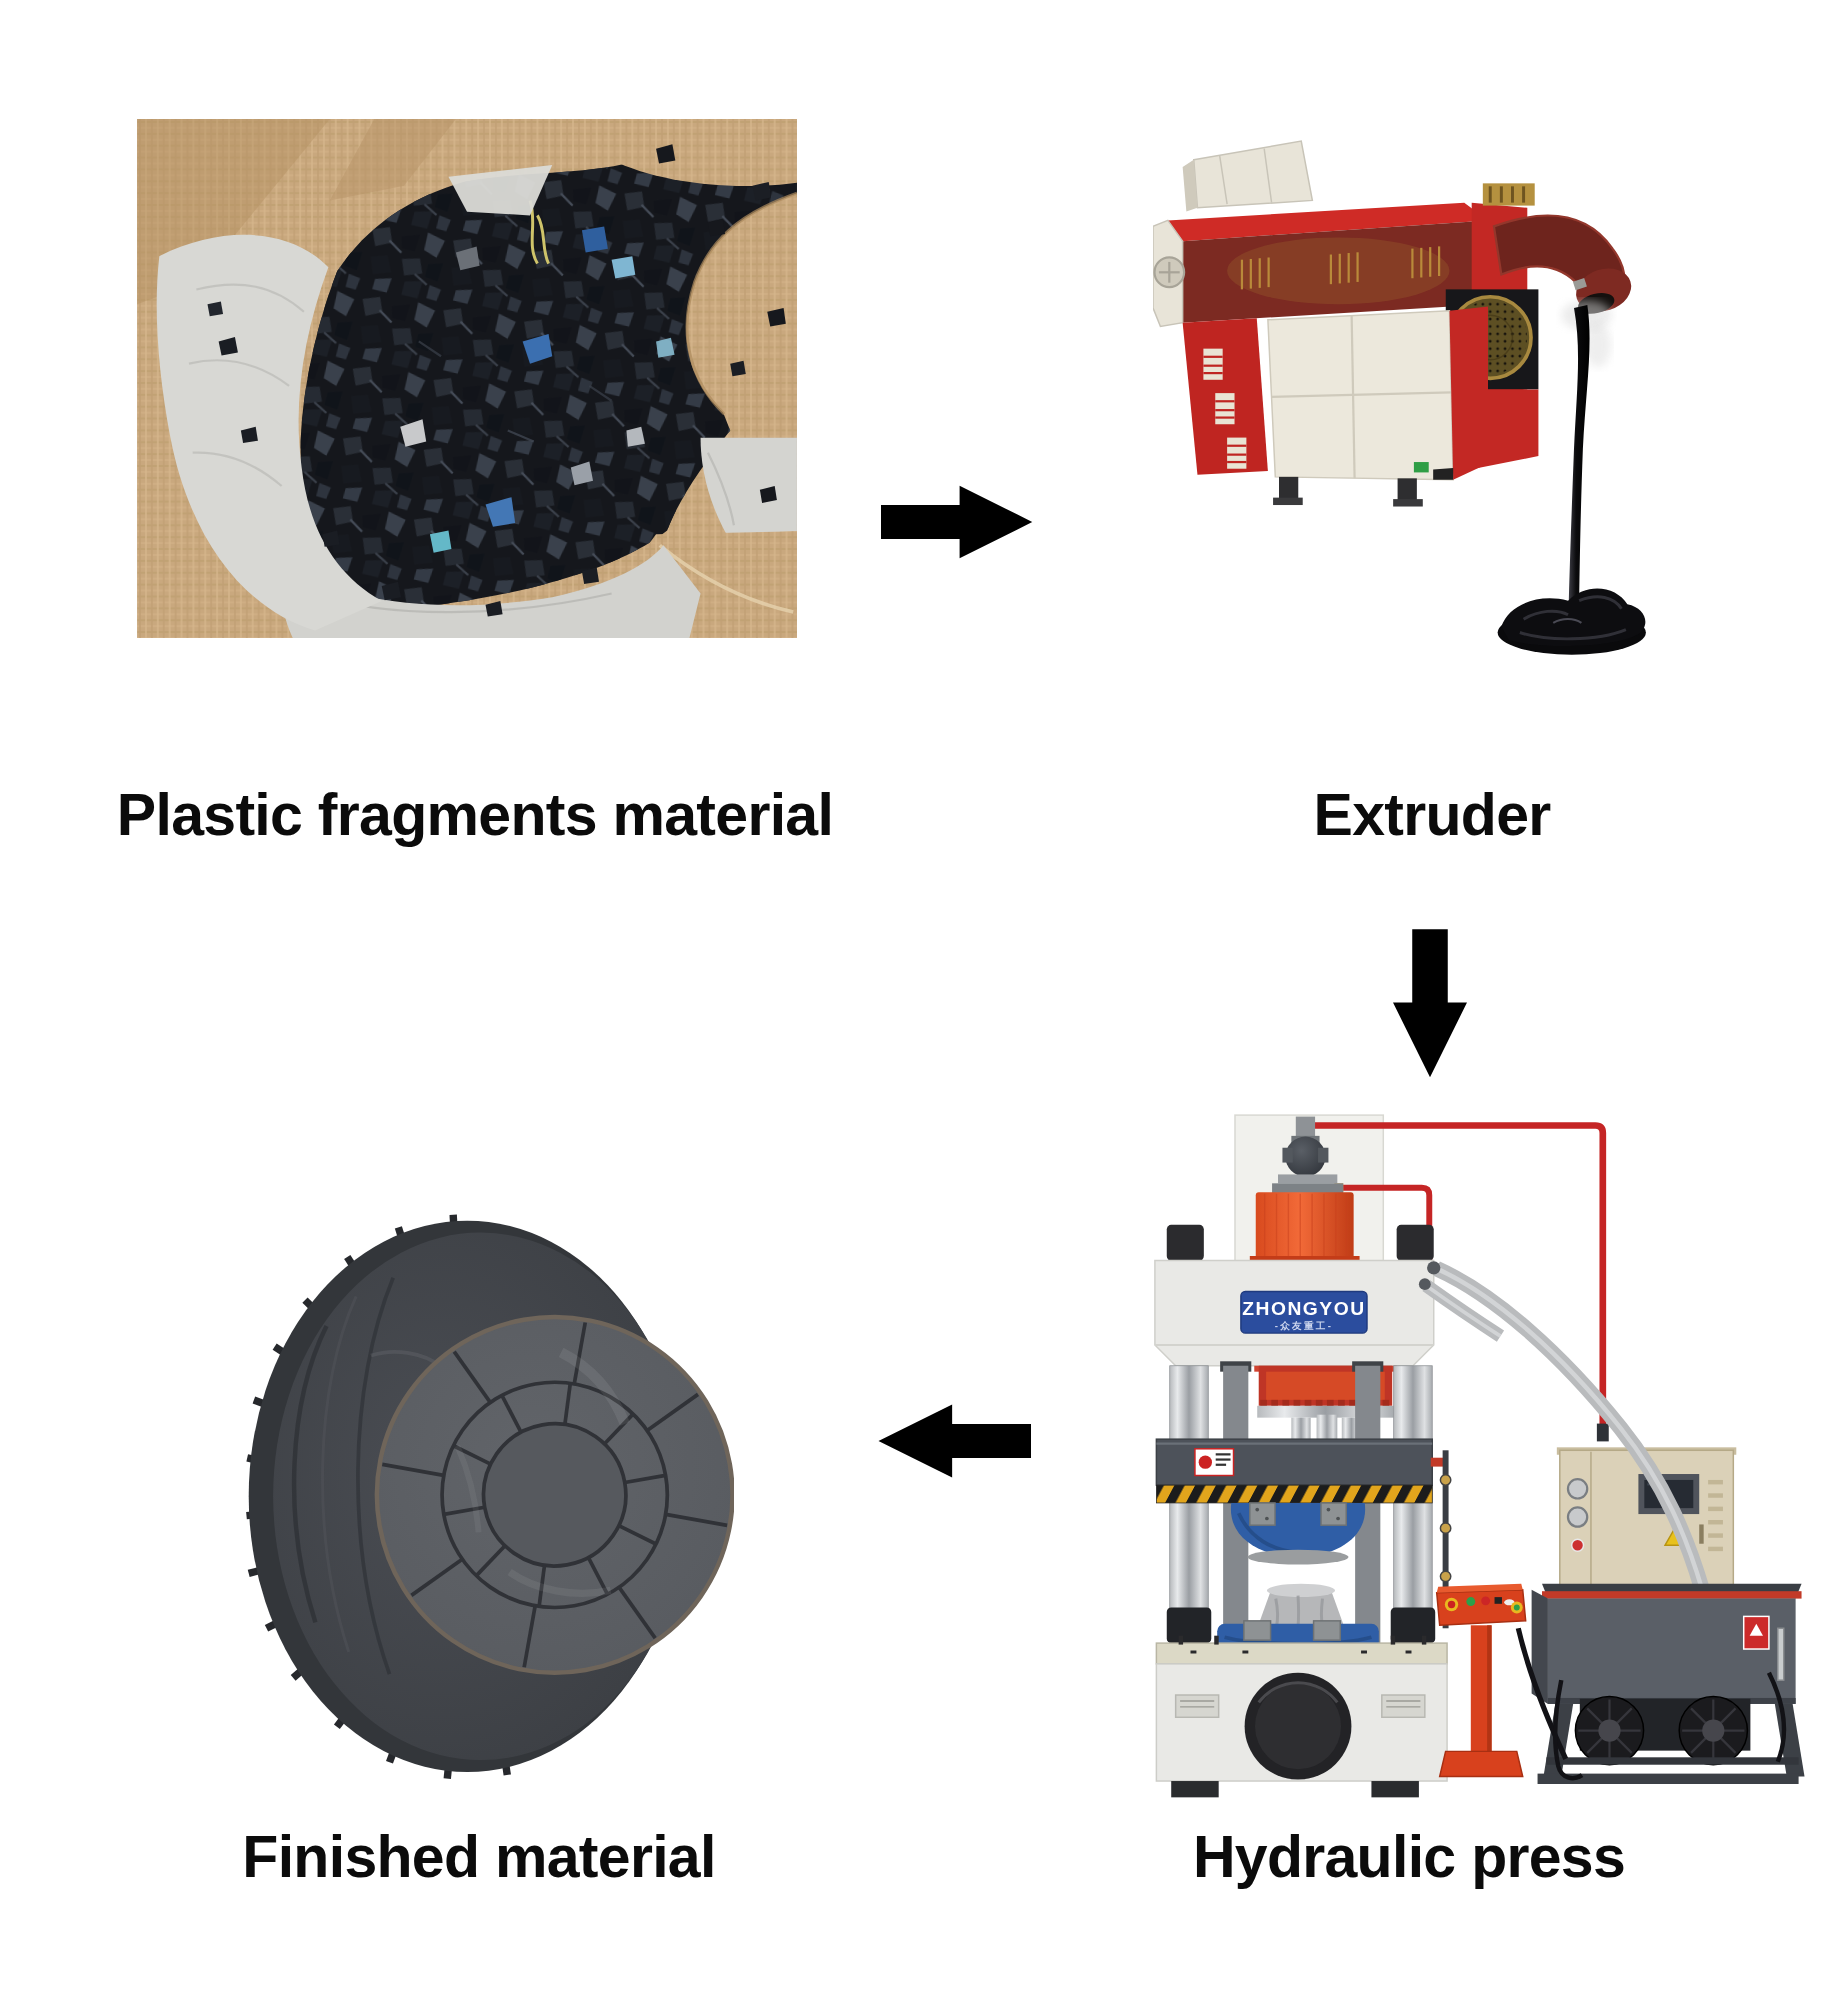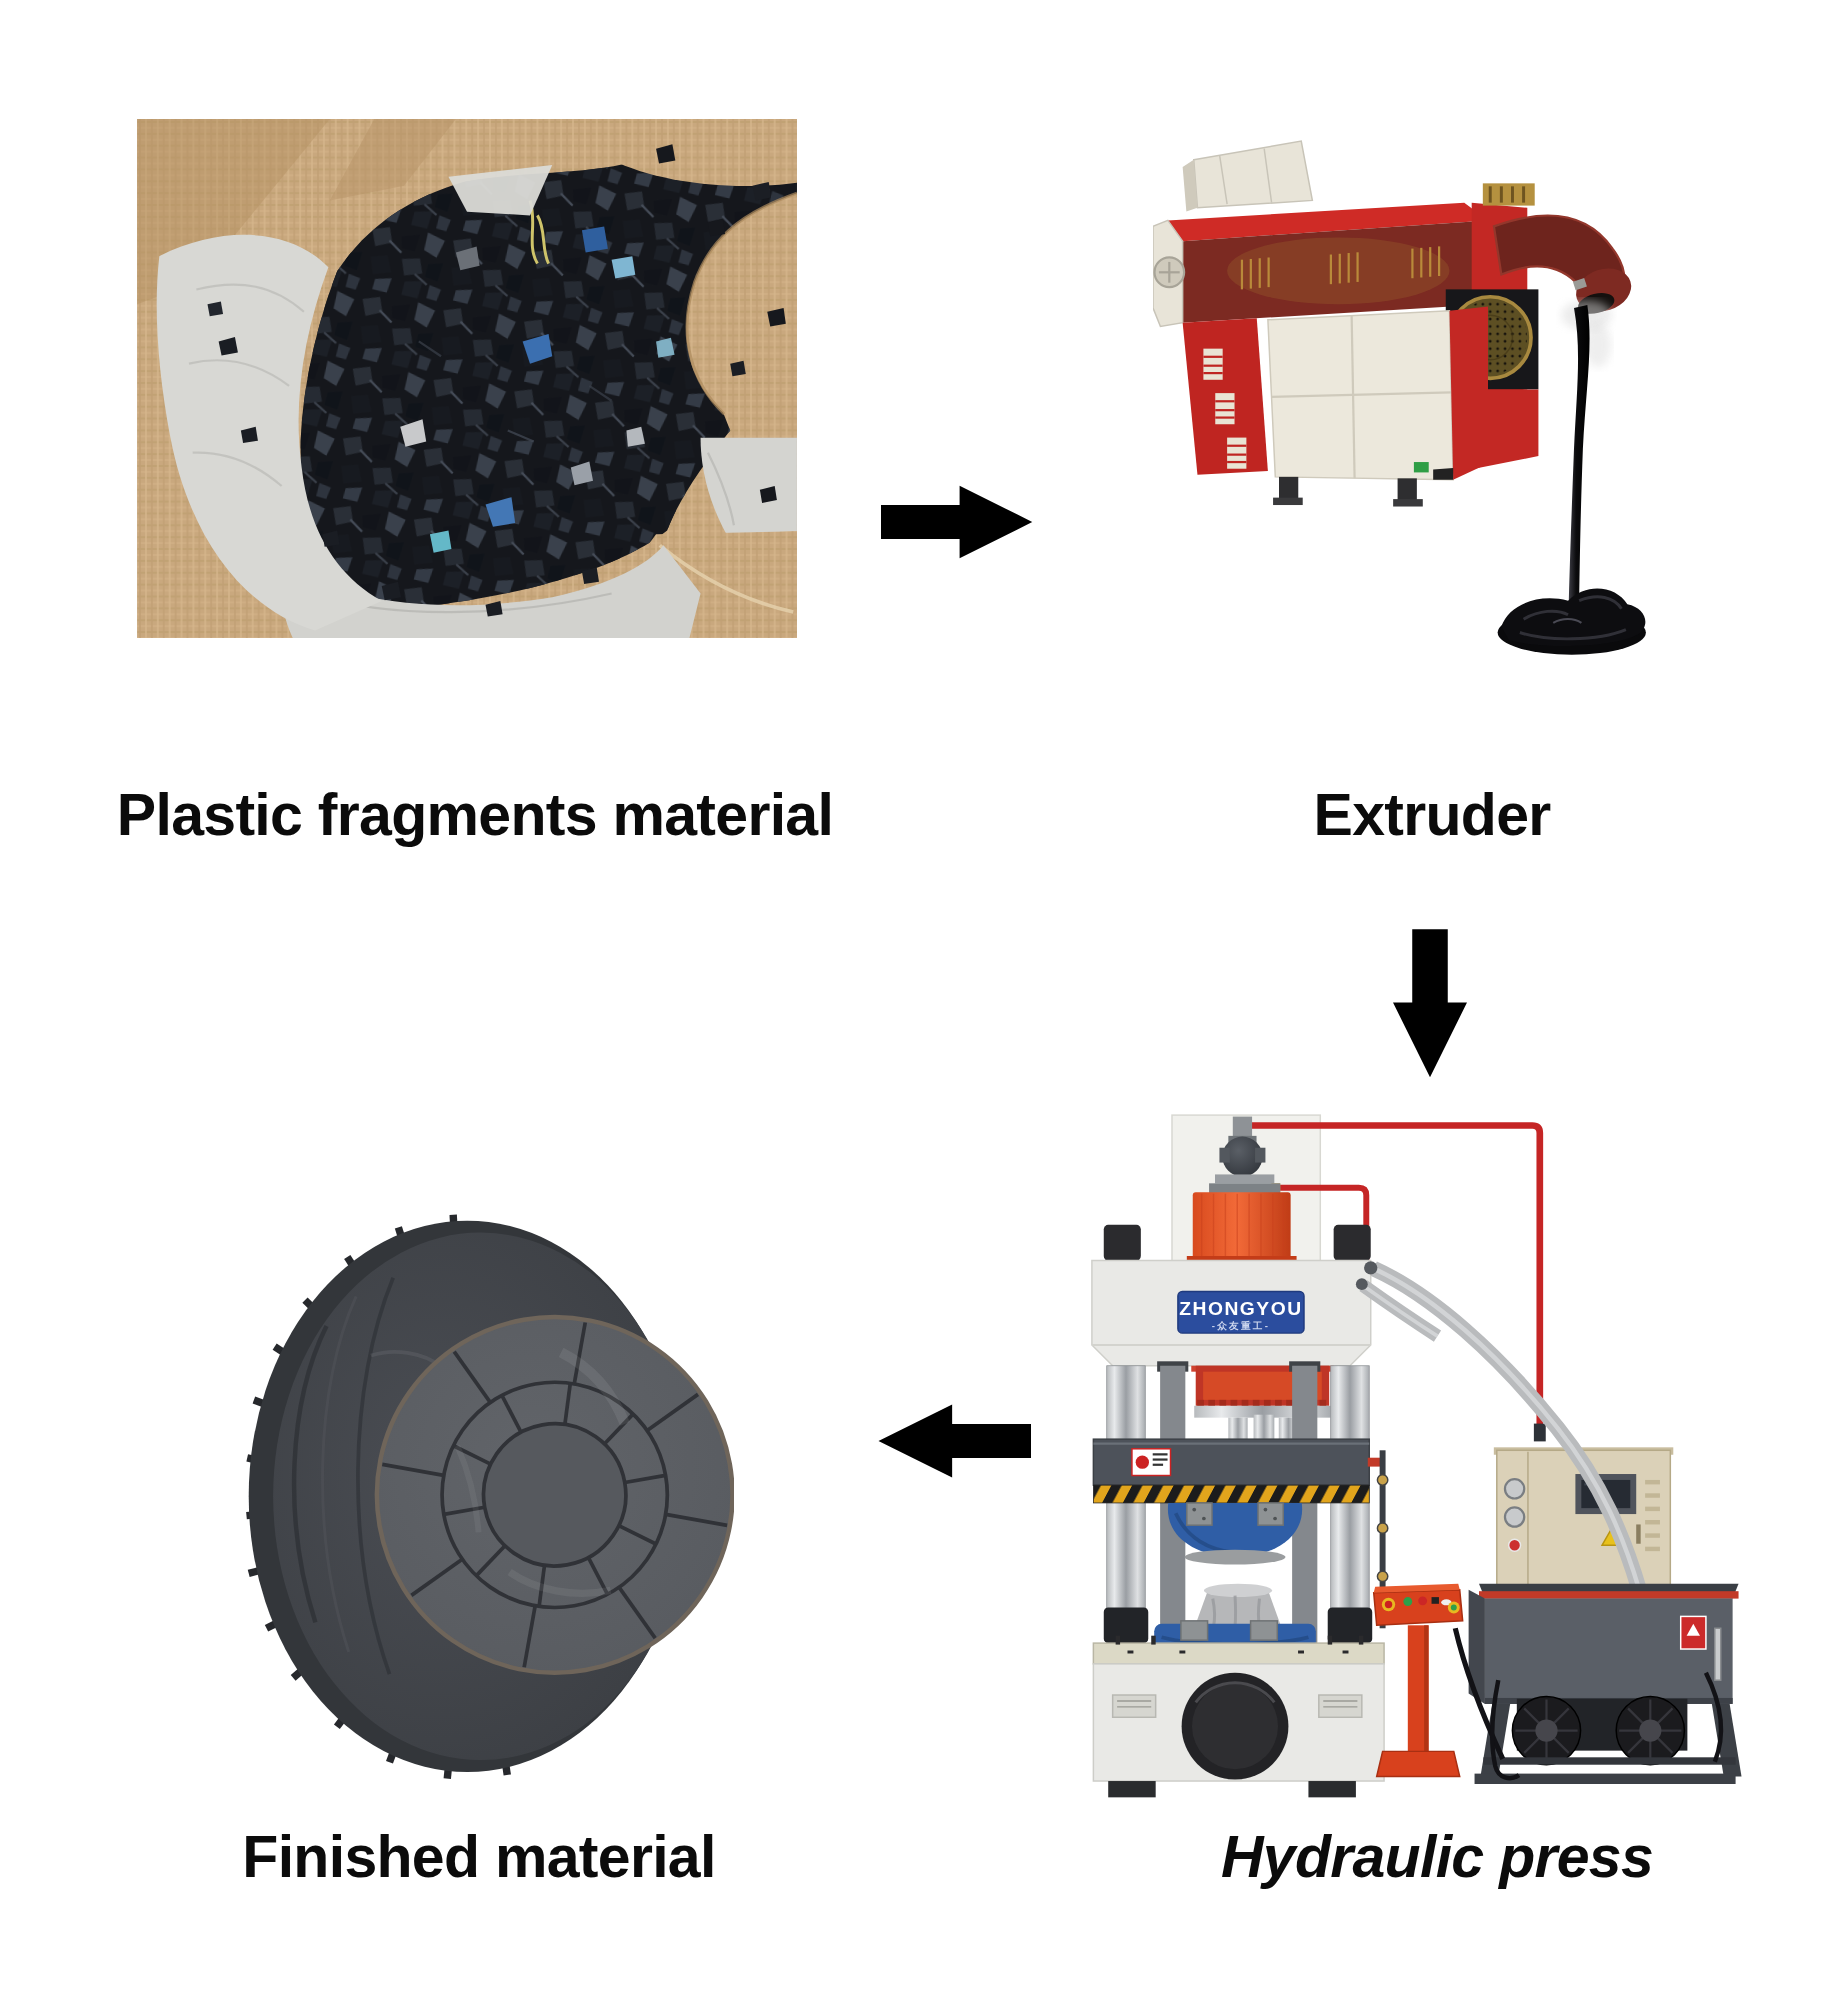--- a/index.html
+++ b/index.html
@@ -238,21 +238,21 @@
   </svg>
 
   <svg class="arrow" style="left:1393px;top:929px;" width="74" height="150" viewBox="0 0 100 202">
     <polygon points="26,0 74,0 74,99 100,99 50,200 0,99 26,99" fill="#000000"></polygon>
   </svg>
 
   <svg class="arrow" style="left:877px;top:1403px;" width="154" height="76" viewBox="0 0 207 102">
     <polygon points="207,28 101,28 101,2 2,51 101,100 101,74 207,74" fill="#000000"></polygon>
   </svg>
 
-  <figure class="fig" style="left:1083px;top:1109px;width:660px;height:690px;">
+  <figure class="fig" style="left:1146px;top:1109px;width:660px;height:690px;">
     <svg width="660" height="690" viewBox="0 0 890 930">
       <defs>
         <linearGradient id="chrome" x1="0" y1="0" x2="1" y2="0">
           <stop offset="0" stop-color="#b7babd"></stop>
             <stop offset="0.2" stop-color="#e8eaec"></stop>
           <stop offset="0.5" stop-color="#9a9ea3"></stop>
             <stop offset="0.8" stop-color="#dfe1e3"></stop>
           <stop offset="1" stop-color="#a7abaf"></stop>
         </linearGradient>
         <linearGradient id="og" x1="0" y1="0" x2="1" y2="0">
@@ -589,16 +589,16 @@
       </g>
     </svg>
   </figure>
 
   <div class="caption" style="left:104px;top:771px;width:742px;">Plastic fragments material</div>
 
   <div class="caption" style="left:1061px;top:771px;width:742px;">Extruder</div>
 
   <div class="caption" style="left:108px;top:1813px;width:742px;">Finished material</div>
 
-  <div class="caption" style="left:1066px;top:1813px;width:742px;font-style:italic;">Hydraulic press</div>
+  <div class="caption" style="left:1038px;top:1813px;width:742px;">Hydraulic press</div>
 
 </div>
 
 
 </body></html>

